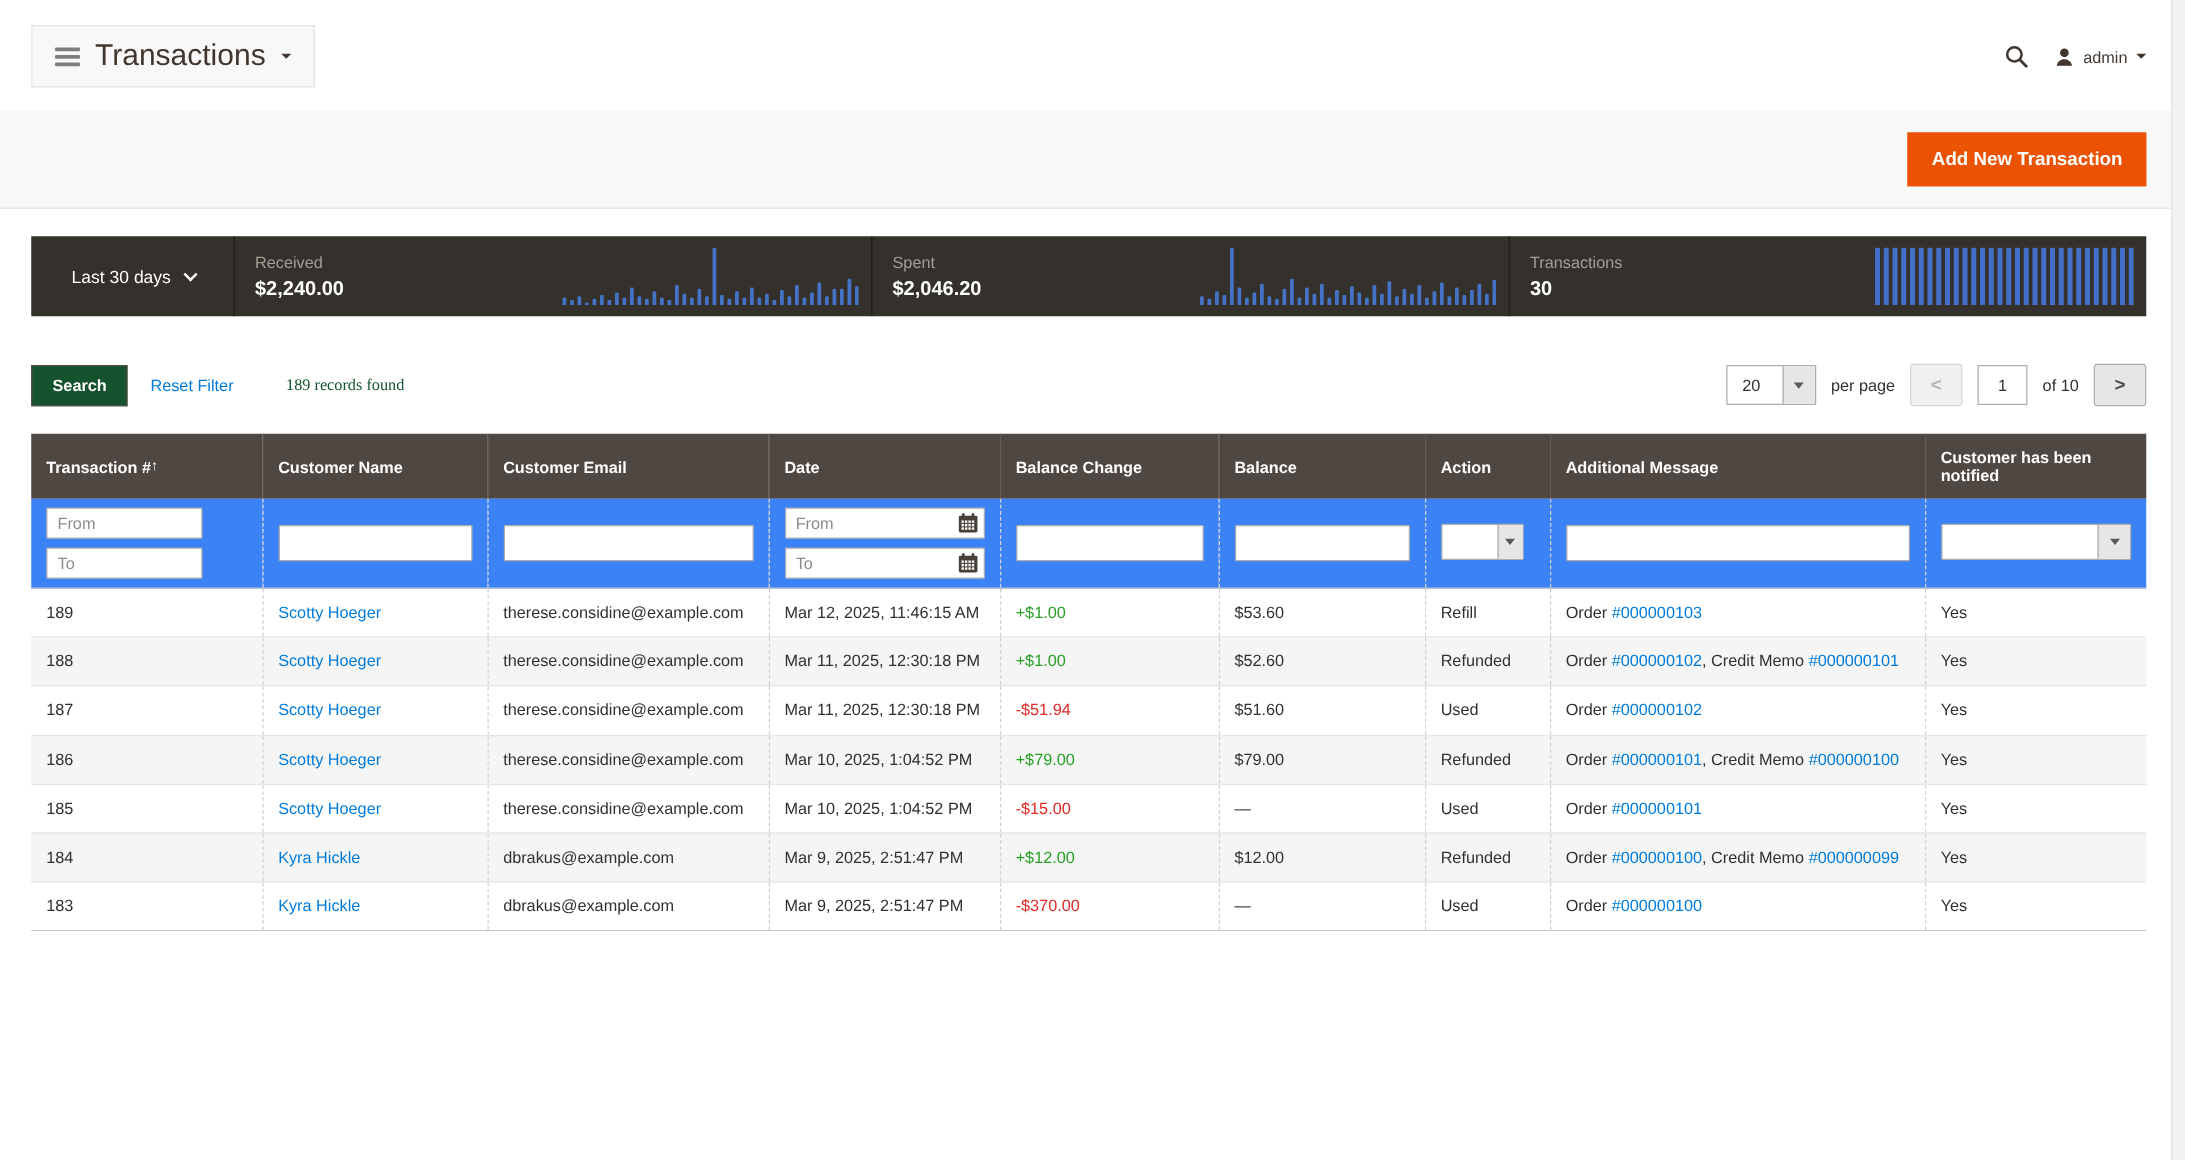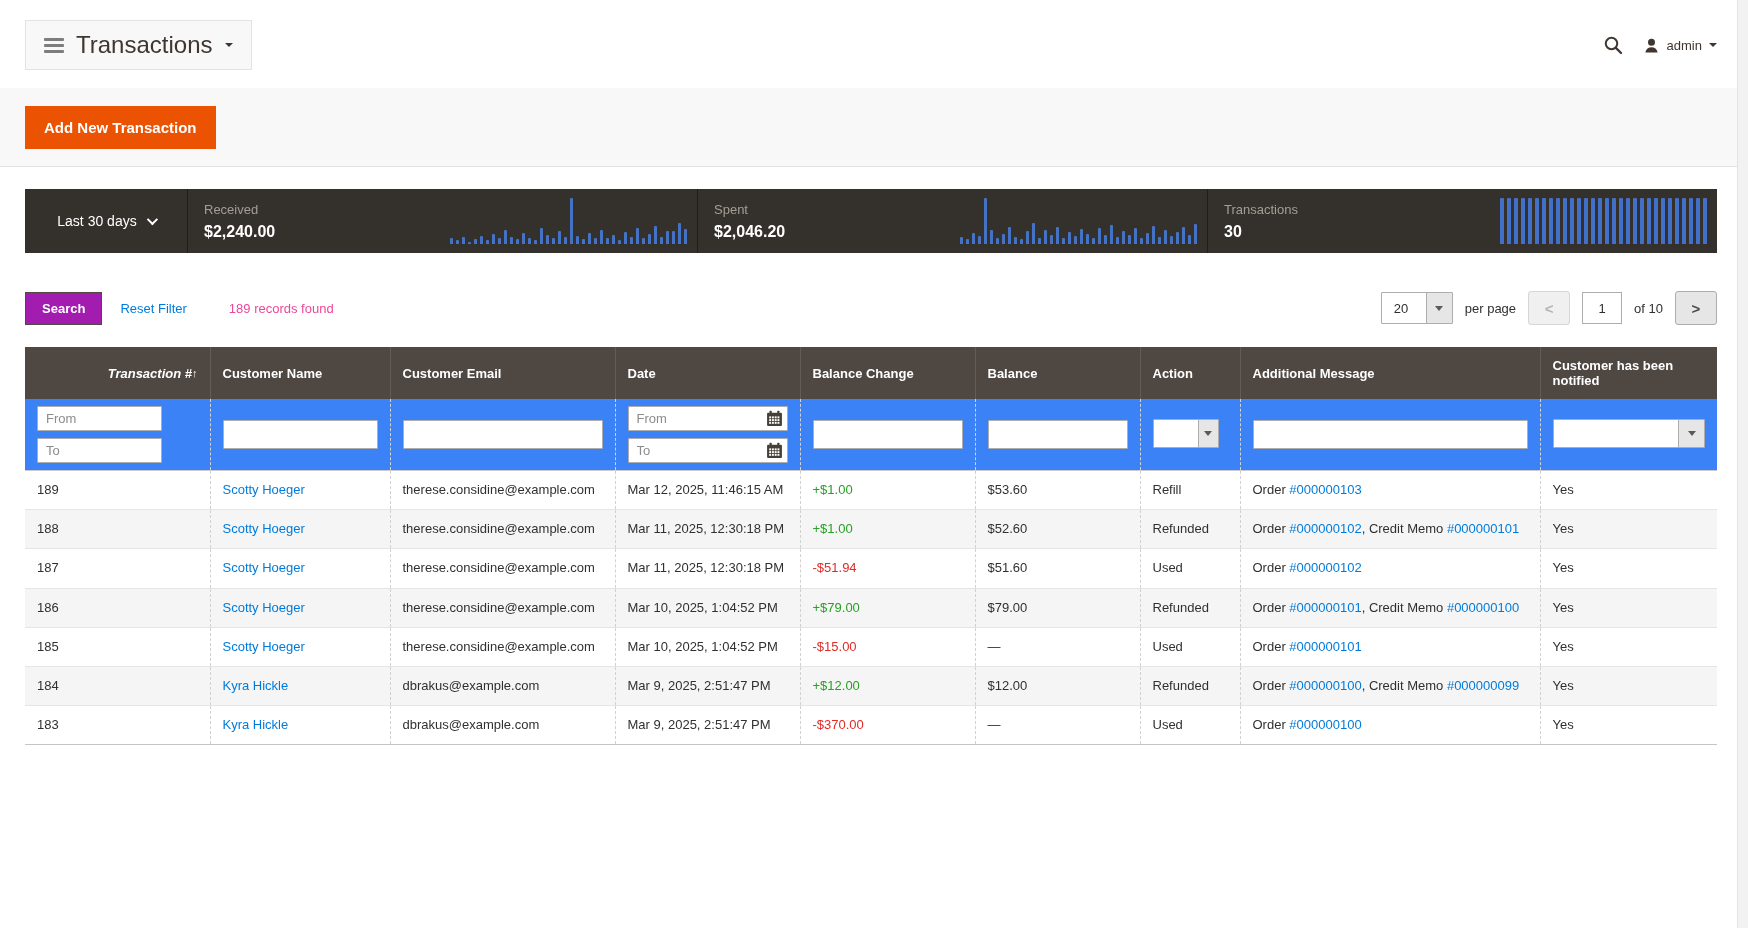--- a/index.html
+++ b/index.html
@@ -15,21 +15,21 @@
   .page-title { font-size: 24px; font-weight: 400; color: #41362f; }
   .caret { width: 0; height: 0; border-left: 5px solid transparent; border-right: 5px solid transparent; border-top: 5px solid #41362f; display: inline-block; }
   .top-right { display: flex; align-items: center; gap: 20px; }
   .icon-btn { background: none; border: none; cursor: pointer; display: flex; align-items: center; }
   .admin-menu { display: flex; align-items: center; gap: 7px; cursor: pointer; }
   .admin-name { font-size: 13px; color: #41362f; }
   .caret-sm { width: 0; height: 0; border-left: 4px solid transparent; border-right: 4px solid transparent; border-top: 4px solid #41362f; display: inline-block; }
 
   
   .band { background: #f8f8f8; border-bottom: 1px solid #e3e3e3; }
-  .band-inner { display: flex; align-items: center; height: 78px; }
+  .band-inner { display: flex; justify-content: flex-end; align-items: center; height: 78px; }
   .btn-primary { background: #eb5202; color: #fff; border: 1px solid #eb5202; font-family: "Liberation Sans", sans-serif; font-size: 15px; font-weight: 700; padding: 12px 18px; cursor: pointer; }
 
   
   .stats { display: flex; background: #34302b; margin-top: 22px; height: 64px; }
   .stat { display: flex; align-items: center; border-left: 1px solid #211e1a; flex: 1; min-width: 0; }
   .stat:first-child { border-left: none; }
   .stat-period { flex: 0 0 162px; justify-content: center; gap: 10px; color: #fff; font-size: 14px; cursor: pointer; }
   .chev-down { width: 8px; height: 8px; border-right: 2px solid #fff; border-bottom: 2px solid #fff; transform: rotate(45deg) translateY(-2px); display: inline-block; }
   .stat-text { padding: 11px 10px 11px 16px; white-space: nowrap; }
   .stat-label { color: #a59e97; font-size: 13px; }
@@ -43,34 +43,34 @@
   .export-label { color: #41362f; font-size: 13px; }
   .fake-select { display: inline-flex; align-items: stretch; border: 1px solid #adadad; background: #fff; height: 30px; cursor: pointer; border-radius: 1px; }
   .fs-value { display: flex; align-items: center; padding: 0 12px; min-width: 44px; color: #303030; }
   .fs-arrow { display: flex; align-items: center; justify-content: center; width: 26px; background: #e6e6e6; border-left: 1px solid #adadad; }
   .fs-arrow i { width: 0; height: 0; border-left: 4px solid transparent; border-right: 4px solid transparent; border-top: 5px solid #5a5a5a; }
   .btn-secondary { background: #e6e6e6; border: 1px solid #adadad; border-radius: 3px; color: #41362f; font-family: "Liberation Sans", sans-serif; font-size: 13px; font-weight: 700; padding: 7px 16px; cursor: pointer; }
 
   
   .controls-row { display: flex; justify-content: space-between; align-items: center; margin-top: 38px; }
   .controls-left { display: flex; align-items: center; gap: 18px; }
-  .btn-search { background: #a21caf; border: 1px solid #514943; color: #fff; font-family: "Liberation Sans", sans-serif; font-size: 13px; font-weight: 700; padding: 8px 16px; cursor: pointer; }
+  .btn-search { background: #14532d; border: 1px solid #514943; color: #fff; font-family: "Liberation Sans", sans-serif; font-size: 13px; font-weight: 700; padding: 8px 16px; cursor: pointer; }
   .lnk { color: #007bdb; text-decoration: none; cursor: pointer; }
-  .records { color: #ec4899; margin-left: 24px; }
+  .records { color: #14532d; margin-left: 24px; font-family: Liberation Serif, serif; }
   .controls-right { display: flex; align-items: center; gap: 12px; }
   .pp-select { height: 32px; }
   .nav-btn { width: 42px; height: 34px; background: #e6e6e6; border: 1px solid #adadad; border-radius: 3px; color: #514943; font-size: 15px; font-weight: 700; cursor: pointer; font-family: "Liberation Sans", sans-serif; }
   .nav-btn.disabled { background: #f0f0f0; border-color: #d6d6d6; color: #b4b4b4; cursor: default; }
   .page-input { width: 40px; height: 32px; border: 1px solid #adadad; text-align: center; font-size: 13px; font-family: "Liberation Sans", sans-serif; color: #303030; }
 
   
   table { border-collapse: collapse; width: 100%; margin-top: 22px; table-layout: fixed; }
   thead th { background: #4e4742; color: #fff; font-size: 13px; font-weight: 700; text-align: left; padding: 10px 12px; vertical-align: middle; border-left: 1px solid #635b55; height: 52px; cursor: pointer; }
   thead th:first-child { border-left: none; }
-  .th-flex { display: flex; align-items: center; justify-content: flex-end; font-style: italic; }
+  .th-flex { display: flex; align-items: center; justify-content: flex-start; }
   .sort-ic { font-size: 11px; font-weight: 400; }
   tr.filter-row td { background: #3b82f6; padding: 7px 12px; border-left: 1px dashed #d1d1d1; border-bottom: 1px solid #cacaca; vertical-align: middle; }
   tr.filter-row td:first-child { border-left: none; }
   .f-input { width: 100%; height: 29px; border: 1px solid #adadad; padding: 0 8px; font-size: 13px; font-family: "Liberation Sans", sans-serif; color: #303030; border-radius: 1px; }
   .f-input::placeholder { color: #8c8c8c; }
   .stack { display: flex; flex-direction: column; gap: 7px; }
   .stack .f-input { height: 25px; width: 78%; }
   .date-wrap { position: relative; }
   .date-wrap .f-input { height: 25px; width: 100%; padding-right: 28px; }
   .cal-ic { position: absolute; right: 5px; top: 4px; cursor: pointer; }

